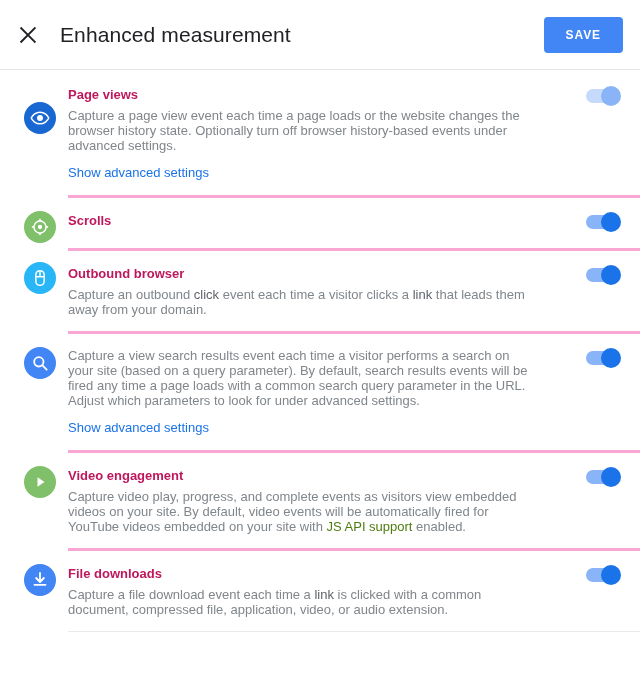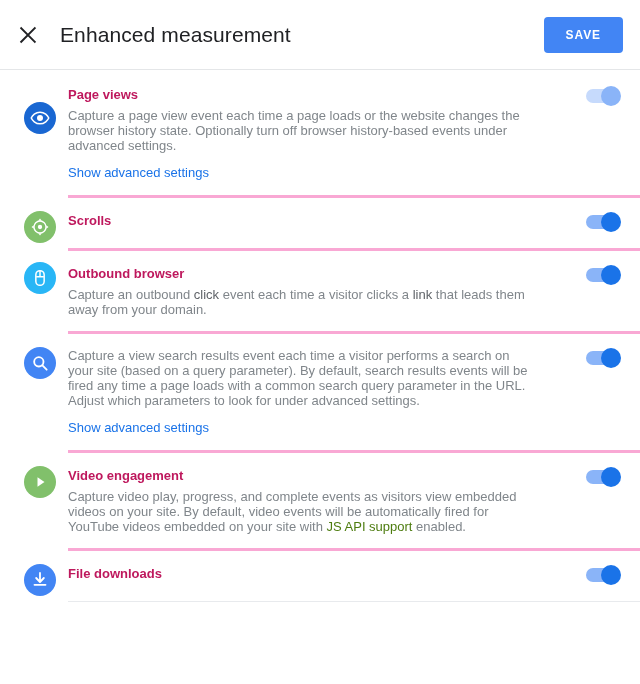--- a/index.html
+++ b/index.html
@@ -277,20 +277,21 @@
     <div class="row-icon" style="background:#4285f4;top:16px;">
       <svg width="20" height="20" viewBox="0 0 24 24" aria-hidden="true">
         <path d="M12 3.6 L12 13.4" stroke="#ffffff" stroke-width="2.2" stroke-linecap="round"></path>
         <path d="M7.4 9.6 L12 14.4 L16.6 9.6" fill="none" stroke="#ffffff" stroke-width="2.2" stroke-linecap="round" stroke-linejoin="round"></path>
         <path d="M5.4 17.8 L18.6 17.8" stroke="#ffffff" stroke-width="2.2" stroke-linecap="round"></path>
       </svg>
     </div>
     <div class="row-inner">
       <div class="row-body">
         <div class="row-title">File downloads</div>
+        <div class="row-desc"><span>Capture a file download event each time a </span><span class="emph">link</span><span> is clicked with a common document, compressed file, application, video, or audio extension.</span></div>
       </div>
       <div class="toggle">
         <div class="track"></div>
         <div class="knob"></div>
       </div>
     </div>
   </div>
 
   <div class="list-end-divider"></div>
 </div>

